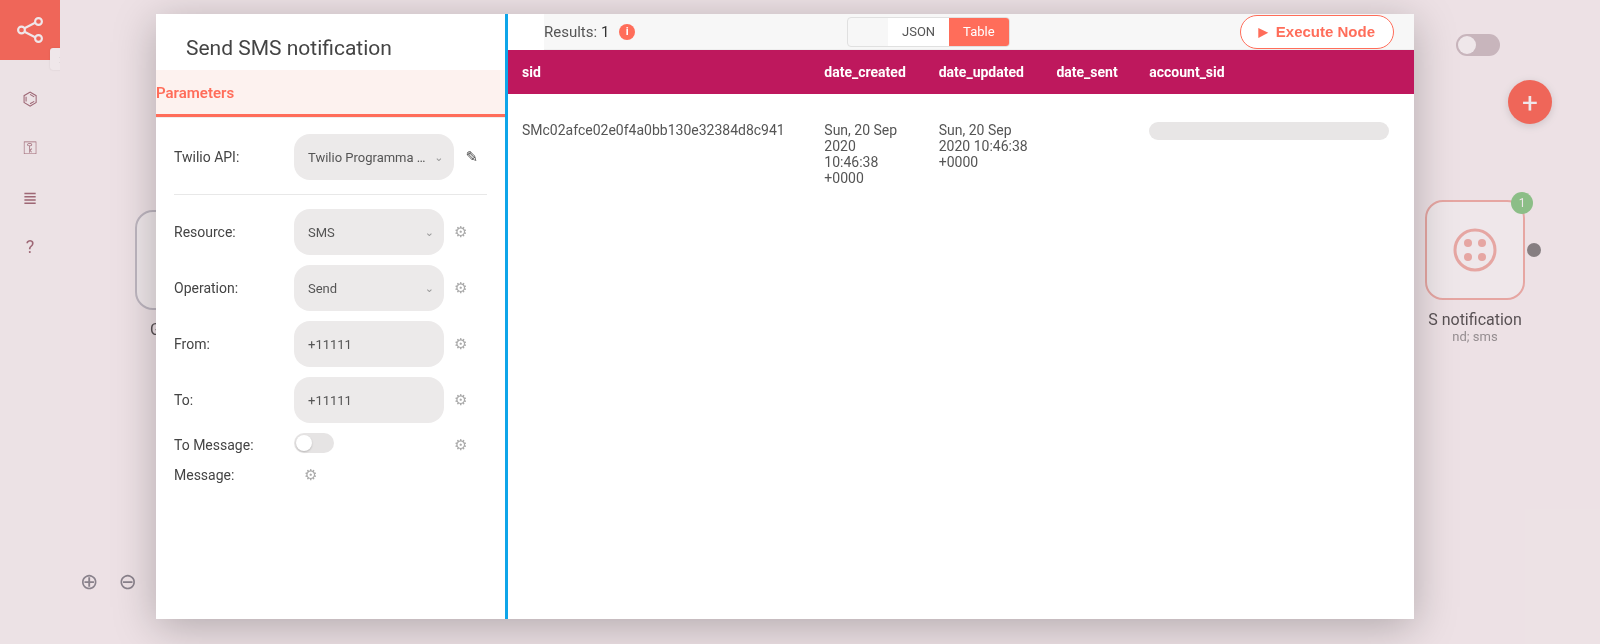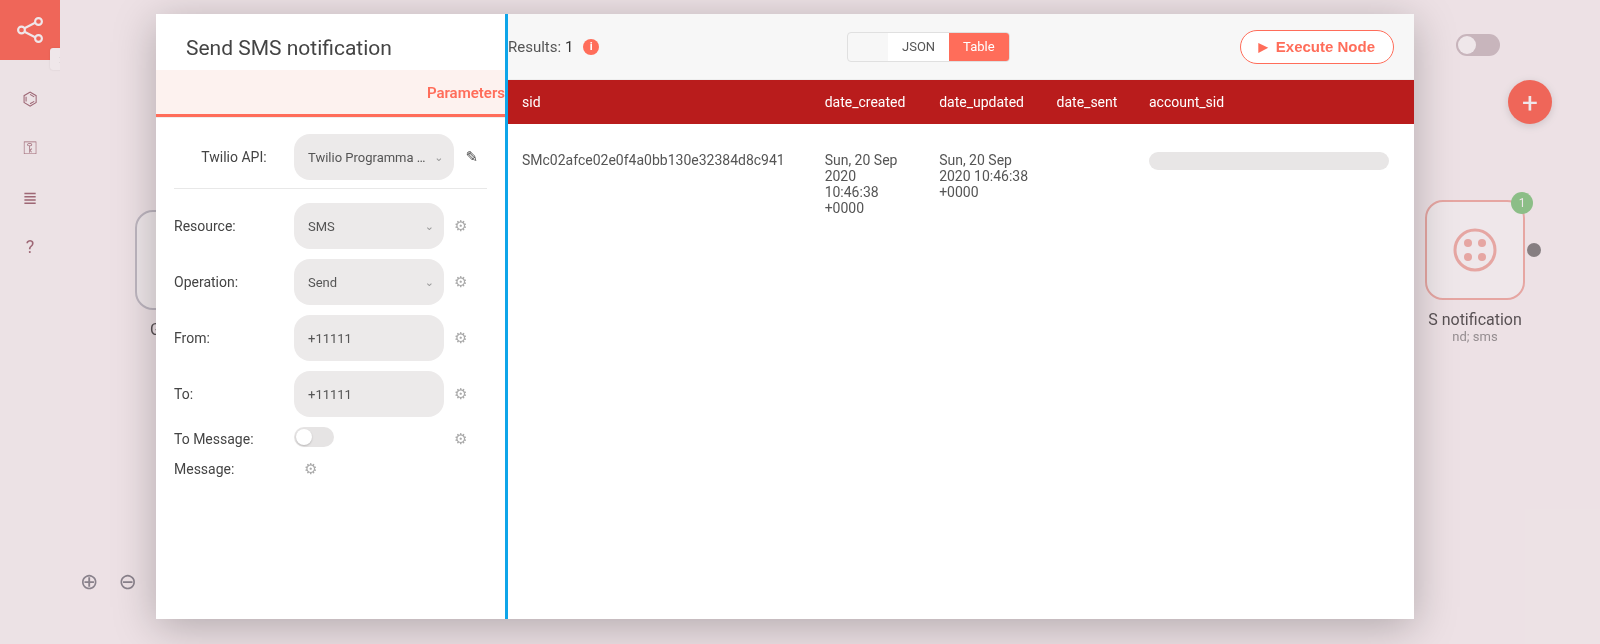--- a/index.html
+++ b/index.html
@@ -112,34 +112,34 @@
   }
   .modal-title {
     font-size:21px; color:#444; padding:22px 22px 10px 30px;
     font-weight:400;
   }
   .tabs {
     display:flex; border-bottom:1px solid #eee;
     background: linear-gradient(#fff,#fdf6f4);
   }
   .tab {
-    flex:1; text-align:right; padding:14px 0 12px;
+    flex:1; text-align:left; padding:14px 0 12px;
     font-size:15px; color:#555; cursor:pointer;
   }
   .tab.active {
     color:#ff6d5a; font-weight:600;
     border-bottom:3px solid #ff6d5a;
     background:#fdf2ef;
   }
   .params {
     padding:16px 18px 0 18px;
     font-size:14px; color:#444;
   }
   .section-label { font-weight:700; font-size:14px; margin-bottom:10px; color:#333;}
-  .cred-row { display:flex; align-items:center; margin-bottom:8px;text-align:center; }
+  .cred-row { display:flex; align-items:center; margin-bottom:14px; }
   .cred-row .label { flex:0 0 120px; font-size:14px; color:#444;}
   .pill {
     background:#eceaea; border-radius:16px; height:46px;
     display:flex; align-items:center; padding:0 28px 0 14px;
     font-size:13px; color:#555; position:relative;
     min-width:130px;
   }
   .pill .chev {
     position:absolute; right:10px; top:50%; transform:translateY(-50%);
     font-size:11px; color:#999;
@@ -167,24 +167,25 @@
     height:30px; width:150px;
     display:flex; align-items:center; padding:0 12px;
     font-size:13px; color:#9c70ad;
   }
 
   .modal-right {
     flex:1; display:flex; flex-direction:column;
     background:#fff;
   }
   .results-bar {
-    height:66px; display:flex; align-items:center;
+    height:36px; display:flex; align-items:center;
     padding:0 20px 0 0;
     background:#f7f7f7;
     border-bottom:1px solid #eee;
+    margin-left:36px;
   }
   .results-text { font-size:15px; color:#555; margin-left:0; padding-left:0;}
   .results-text .count { color:#333; }
   .results-info-icon {
     width:16px;height:16px;border-radius:50%;background:#ff6d5a;color:#fff;
     font-size:11px;font-weight:700;display:inline-flex;align-items:center;justify-content:center;
     margin-left:10px;
   }
   .view-switch {
     margin-left:auto; margin-right:230px;
@@ -200,22 +201,22 @@
   .exec-btn {
     display:inline-flex; align-items:center; gap:8px;
     border:1.5px solid #ff6d5a; color:#ff6d5a; background:#fff;
     border-radius:18px; height:34px; padding:0 18px;
     font-size:15px; font-weight:600; cursor:pointer;
   }
   .exec-btn .play { font-size:12px; }
   .table-wrap { flex:1; overflow:auto; }
   .res-table { width:100%; border-collapse:collapse; }
   .res-table thead th {
-    background:#b91c1c; color:#fff; text-align:left;
-    padding:14px 14px; font-size:14px; font-weight:400;
+    background:#be185d; color:#fff; text-align:left;
+    padding:14px 14px; font-size:14px; font-weight:700;
   }
   .res-table tbody td {
     padding:28px 14px; font-size:14px; color:#555;
     vertical-align:top;
   }
   .acct-blur {
     display:inline-block; width:240px; height:18px;
     background:#e8e6e6; border-radius:10px;
   }
 </style>

